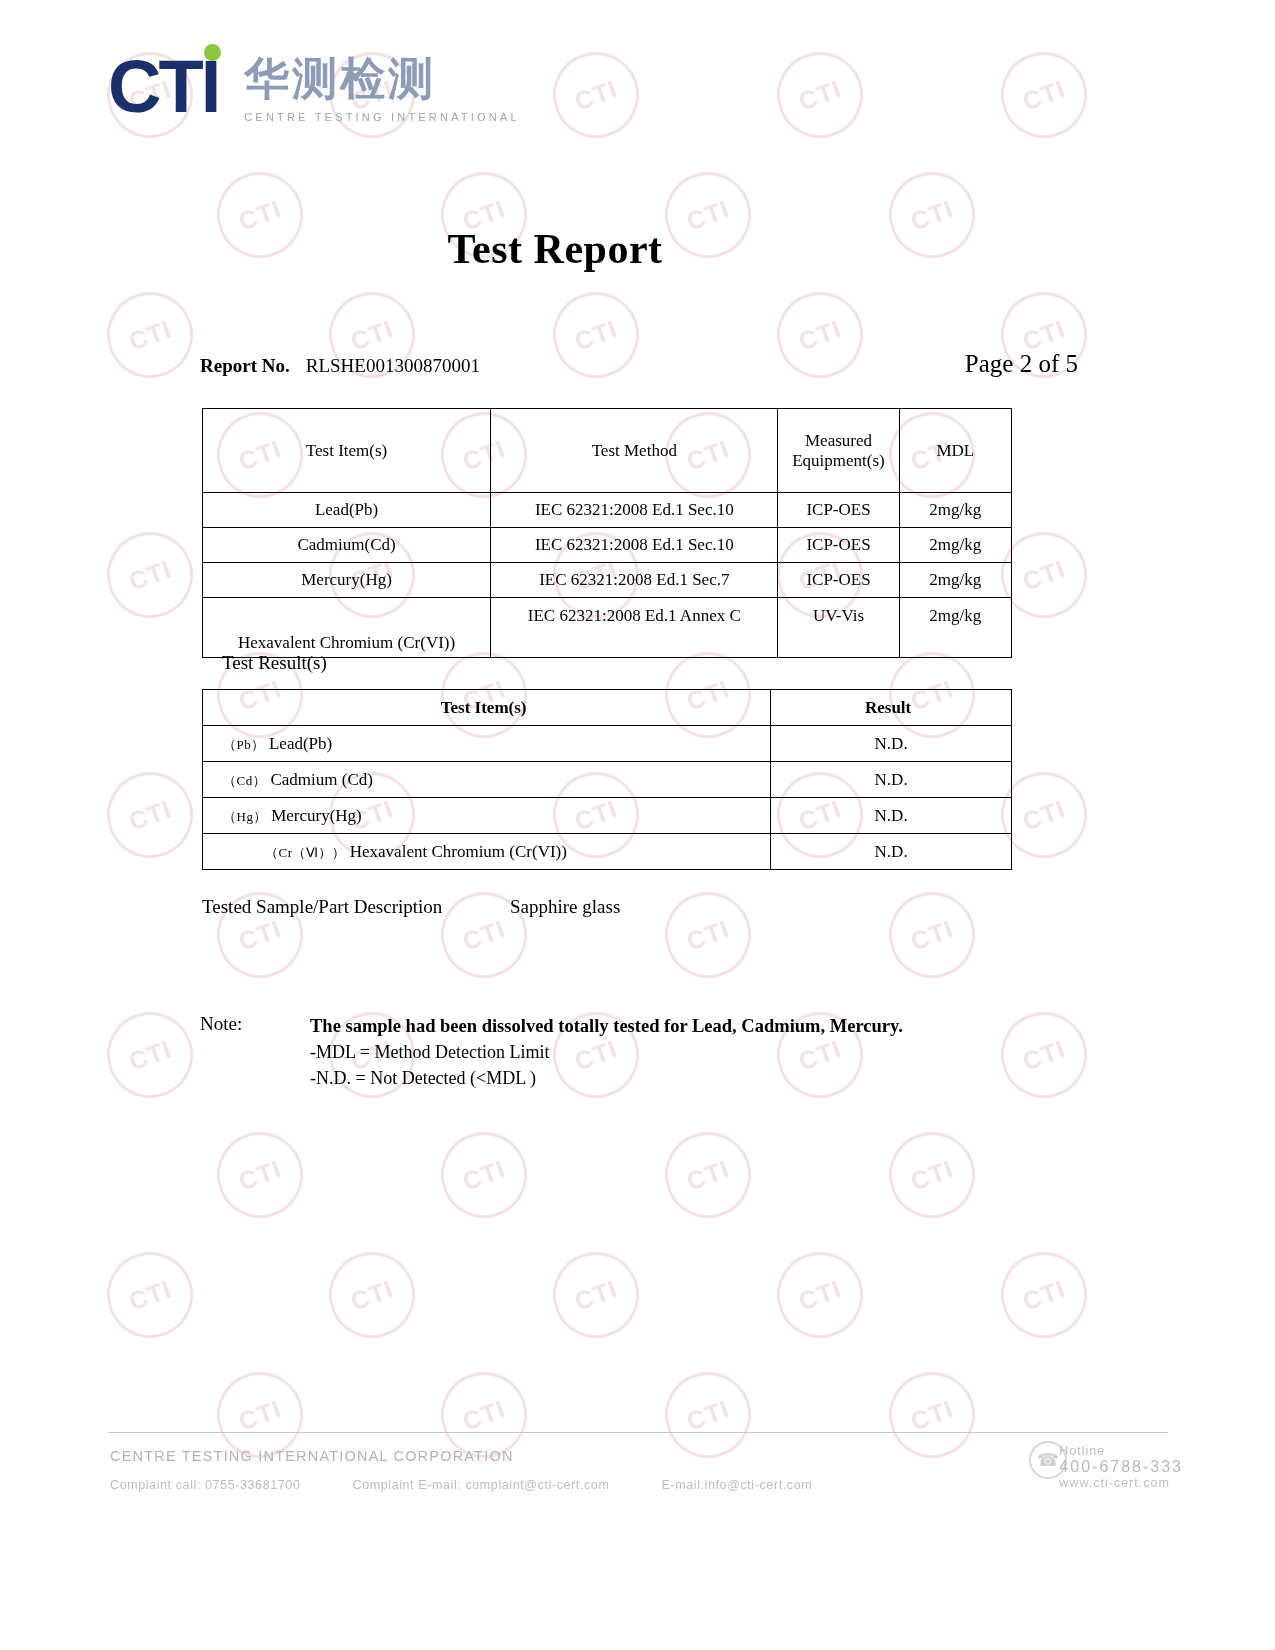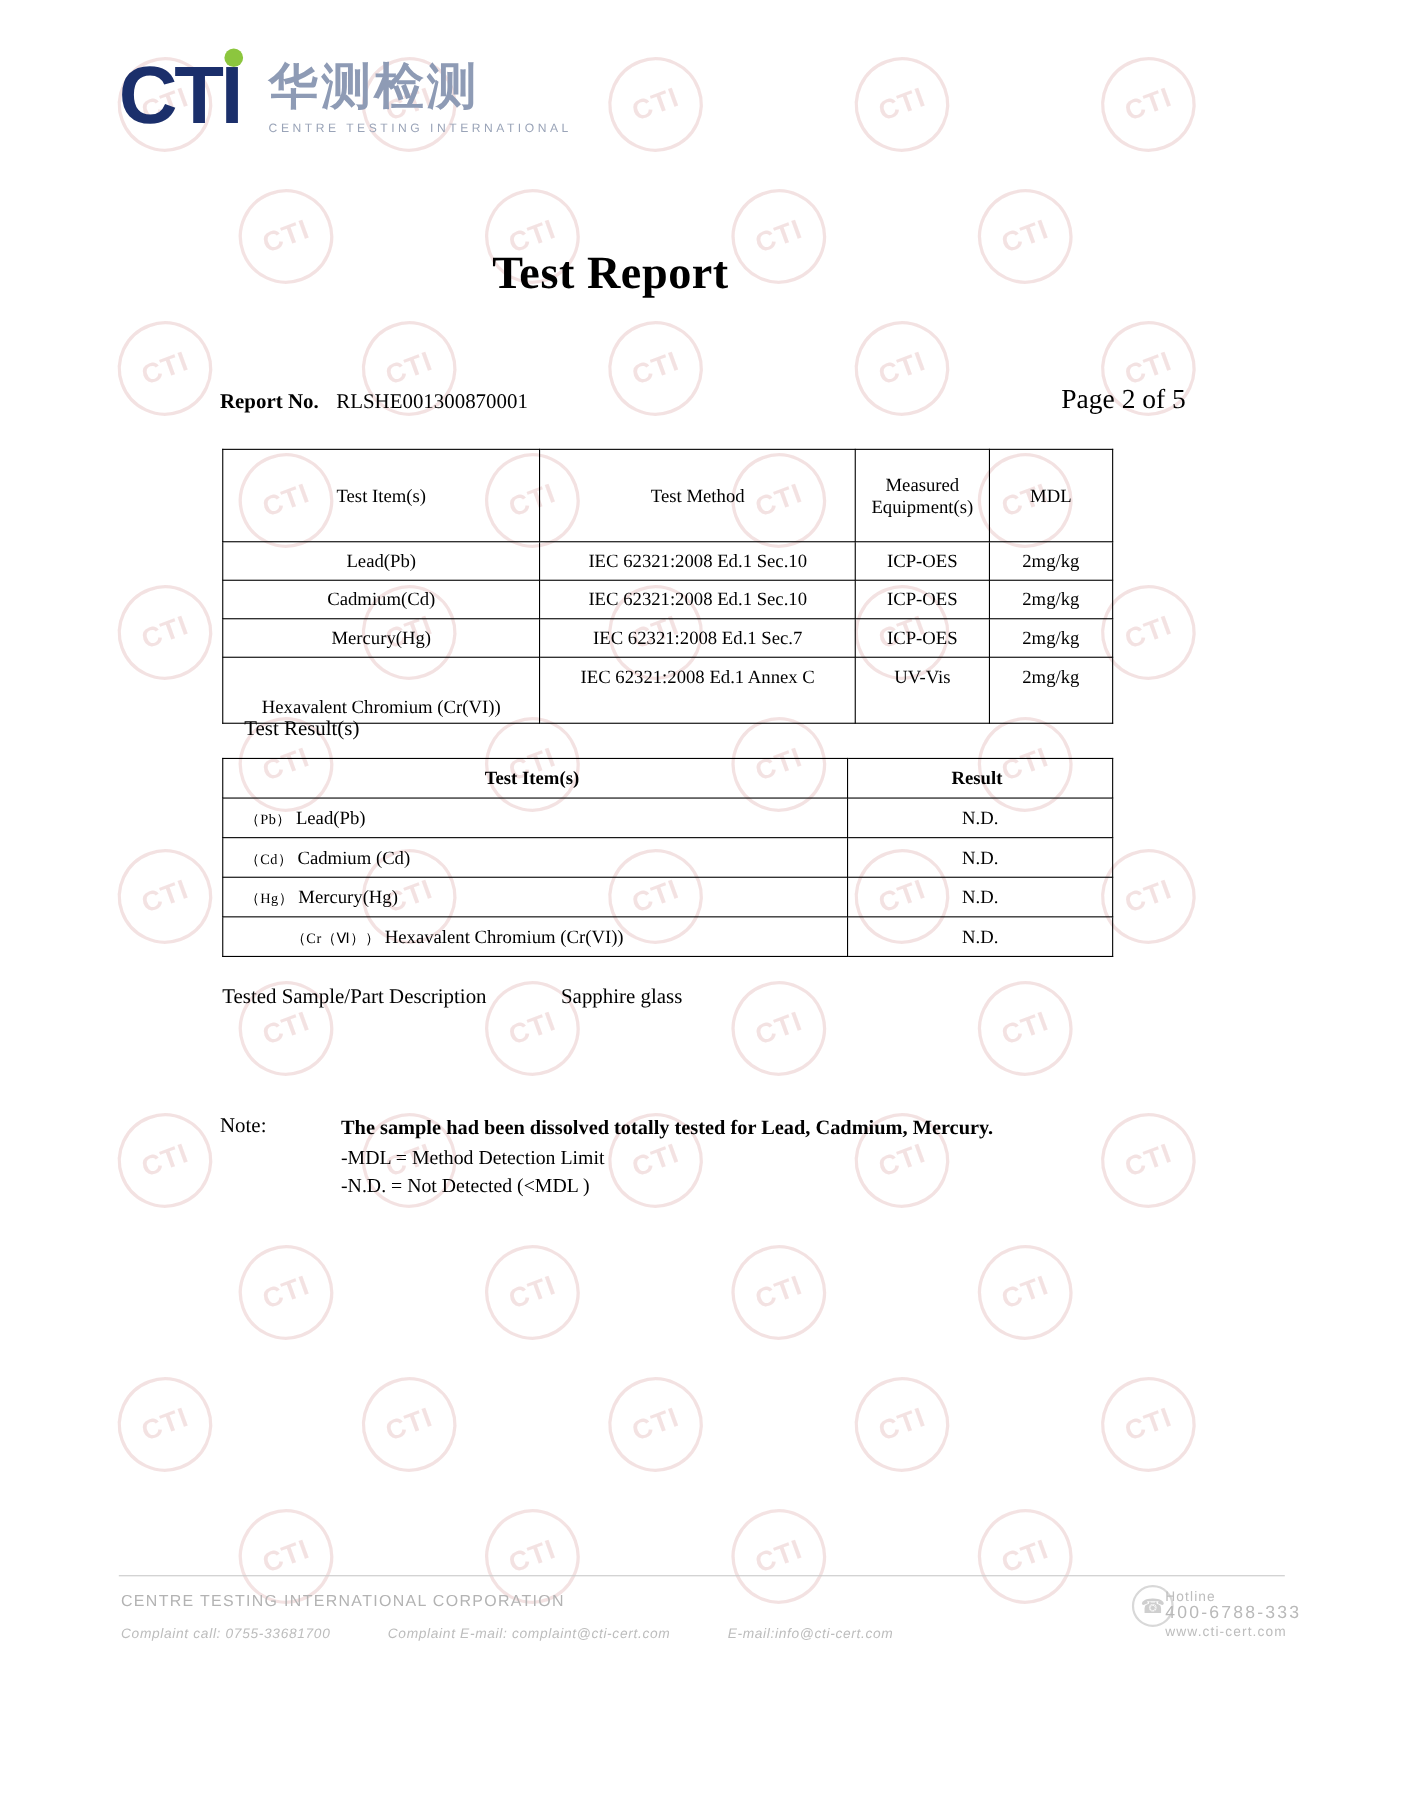--- a/index.html
+++ b/index.html
@@ -232,21 +232,21 @@
   .footer-line2 {
     position: absolute;
     left: 110px;
     top: 1478px;
     font-family: "Liberation Sans", sans-serif;
     color: #bdbdbd;
     font-size: 12.5px;
     letter-spacing: .6px;
     white-space: nowrap;
   }
-  .footer-line2 span { margin-right: 48px; font-style: italic; }
+  .footer-line2 span { margin-right: 48px; }
   .footer-right {
     position: absolute;
     right: 92px;
     top: 1443px;
     text-align: left;
     font-family: "Liberation Sans", sans-serif;
     color: #bdbdbd;
     font-size: 12.5px;
     letter-spacing: 1px;
     line-height: 16px;

